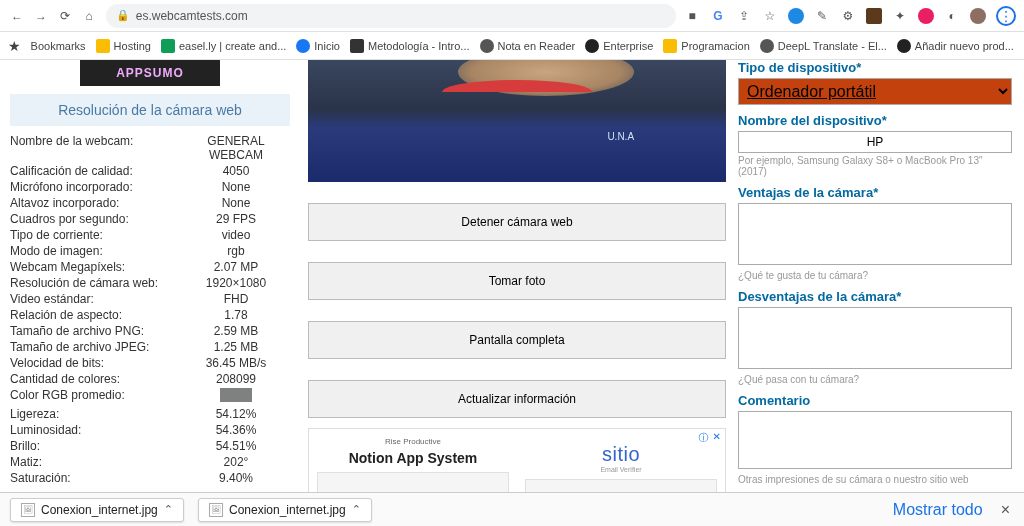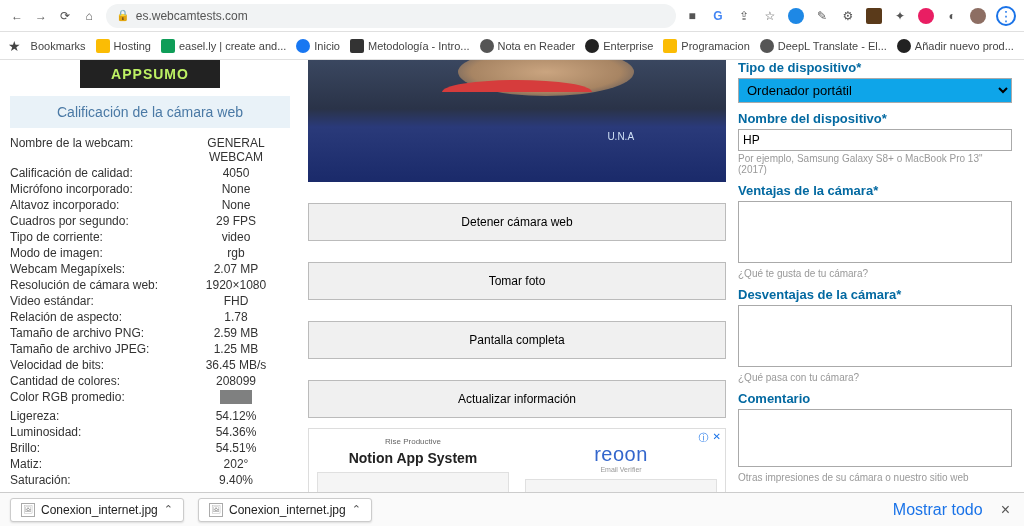--- a/index.html
+++ b/index.html
@@ -22,21 +22,21 @@
   .fav { width: 14px; height: 14px; border-radius: 2px; display: inline-block; }
   .fav.yellow { background: #fbbc04; }
   .fav.green { background: #0f9d58; }
   .fav.dark { background: #333; }
   .fav.fb { background: #1877f2; border-radius: 50%; }
   .fav.circle { border-radius: 50%; background: #555; }
   .fav.circle-dark { border-radius: 50%; background: #222; }
   .bm-right { margin-left: auto; display: flex; gap: 8px; align-items: center; }
   .page-content { display: flex; position: absolute; top: 60px; bottom: 34px; left: 0; right: 0; overflow: hidden; }
   .left-col { width: 300px; padding: 0 10px; }
-  .appsumo { background: #222; color: #bef264; text-align: center; padding: 6px 7px; font-weight: bold; letter-spacing: 1px; width: 140px; margin: 0 auto 8px; font-size: 14px; }
+  .appsumo { background: #222; color: #f0abfc; text-align: center; padding: 6px 7px; font-weight: bold; letter-spacing: 1px; width: 140px; margin: 0 auto 8px; font-size: 12px; }
   .info-header { background: #e9f2f8; color: #4a79a5; text-align: center; padding: 8px; font-size: 14px; border-bottom: 1px solid #fff;}
   .info-table { width: 100%; margin-top: 6px; }
   .info-row { display: flex; justify-content: space-between; padding: 1px 0; font-size: 12px; color: #333; }
   .info-row .label { flex: 1; }
   .info-row .value { width: 108px; text-align: center; }
   .color-swatch { width: 32px; height: 14px; background: #7f8080; display: inline-block; }
   .center-col { flex: 1; padding: 0 8px; }
   .video-box { width: 100%; height: 122px; background: linear-gradient(180deg, #3a4760 0%, #2a3348 40%, #2a3a7a 55%, #1a2a6a 100%); position: relative; overflow: hidden; }
   .video-box::before { content: ''; position: absolute; left: 36%; top: -12px; width: 42%; height: 48px; background: radial-gradient(ellipse at center, rgba(210,170,130,0.95) 0%, rgba(180,140,100,0.9) 60%, transparent 100%); border-radius: 50%; }
   .collar { position: absolute; left: 32%; top: 20px; width: 36%; height: 40px; border-top: 12px solid #d63c3c; border-radius: 50% 50% 0 0 / 30% 30% 0 0; }
@@ -48,22 +48,22 @@
   .ad-half.right { display: flex; flex-direction: column; align-items: center; }
   .ad-close { position: absolute; top: 2px; right: 4px; display: flex; gap: 4px; color: #1a73e8; font-size: 10px; }
   .ad-title { font-weight: bold; font-size: 14px; margin-top: 4px; }
   .ad-sub { font-size: 8px; color: #666; }
   .ad-img { flex: 1; width: 100%; background: #f5f5f5; margin-top: 6px; border: 1px solid #e0e0e0; position: relative; }
   .reoon { color: #3366cc; font-size: 20px; font-weight: 300; letter-spacing: 0.5px; margin-top: 6px;}
   .reoon-sub { font-size: 7px; color: #999; }
   .right-col { width: 290px; padding: 0 12px 0 4px; }
   .form-label { font-weight: bold; font-size: 13px; margin-top: 0px; display: block; color: #0369a1;}
   .form-label.mt { margin-top: 8px; }
-  .select { width: 100%; padding: 3px 4px; font-size: 13px; border: 1px solid #aaa; margin-top: 3px; background: #0ea5e9;}
-  .text-input { width: 100%; padding: 3px 4px; font-size: 12px; border: 1px solid #aaa; margin-top: 3px; }
+  .select { width: 100%; padding: 3px 4px; font-size: 16px; border: 1px solid #aaa; margin-top: 3px; background: #c2410c; text-decoration: underline;}
+  .text-input { width: 100%; padding: 3px 4px; font-size: 12px; border: 1px solid #aaa; margin-top: 3px; text-align: center; }
   .hint { font-size: 10px; color: #999; margin-top: 2px; }
   .textarea { width: 100%; height: 62px; border: 1px solid #aaa; margin-top: 3px; font-size: 12px; padding: 3px; resize: none; }
   .textarea.short { height: 58px; }
   .download-bar { position: absolute; bottom: 0; left: 0; right: 0; height: 34px; border-top: 1px solid #ccc; display: flex; align-items: center; padding: 0 10px; gap: 14px; background: #fafafa; }
   .dl-item { display: flex; align-items: center; gap: 6px; padding: 4px 10px; border: 1px solid #ccc; border-radius: 3px; box-shadow: 0 1px 2px rgba(0,0,0,0.12); font-size: 12px; cursor: pointer; background: #fff;}
   .dl-icon { width: 14px; height: 14px; background: #fff; border: 1px solid #aaa; font-size: 8px; display: flex; align-items: center; justify-content: center; color: #888;}
   .dl-chevron { color: #555; font-size: 11px; }
   .show-all { margin-left: auto; color: #1a73e8; font-size: 16px; cursor: pointer; }
   .close-x { color: #555; cursor: pointer; padding: 0 4px; font-size: 16px;}
   .mock-laptop { position: absolute; left: 8px; bottom: 6px; width: 110px; height: 72px; background: #fff; border: 2px solid #333; border-radius: 4px;}
@@ -145,21 +145,21 @@
   <div class="bm-right">
     <span class="bm">»</span>
 
   </div>
 </div>
 
 <div class="page-content">
 
   <div class="left-col">
     <div class="appsumo">APPSUMO</div>
-    <div class="info-header">Calificación de la cámara web</div>
+    <div class="info-header">Resolución de la cámara web</div>
     <div class="info-table" id="info-table">
         <div class="info-row">
           <span class="label">Nombre de la webcam:</span>
           <span class="value">GENERAL WEBCAM</span>
         </div>
         <div class="info-row">
           <span class="label">Calificación de calidad:</span>
           <span class="value">4050</span>
         </div>
         <div class="info-row">
@@ -258,21 +258,21 @@
       </div>
       <div class="ad-half left">
         <div class="ad-sub">Rise Productive</div>
         <div class="ad-title">Notion App System</div>
         <div class="ad-img">
           <div class="mock-laptop"></div>
             <div class="mock-phone"></div>
         </div>
       </div>
       <div class="ad-half right">
-        <div class="reoon">reoon</div>
+        <div class="reoon">sitio</div>
         <div class="reoon-sub">Email Verifier</div>
         <div class="ad-img">
           <div class="mock-chart"></div>
             <div class="donut"></div>
         </div>
       </div>
     </div>
 
   </div>
 

